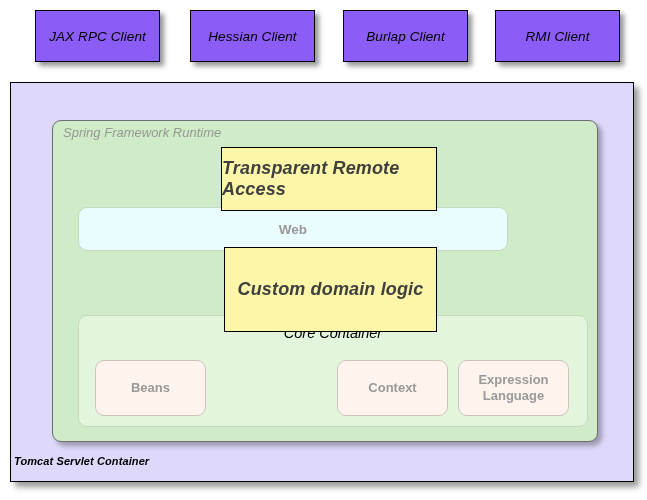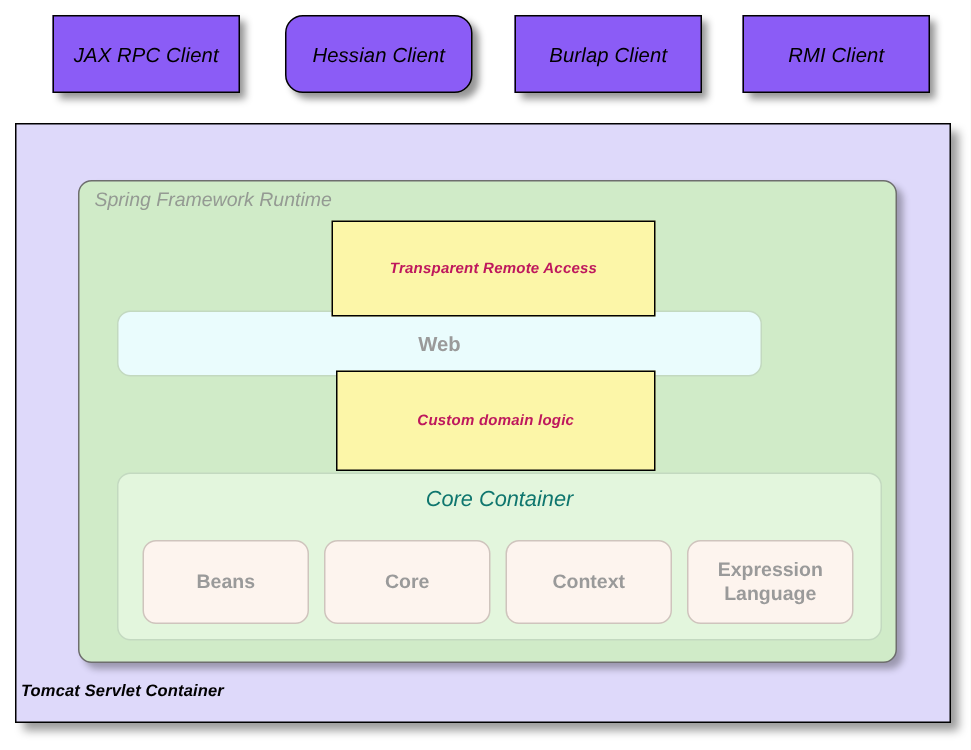--- a/index.html
+++ b/index.html
@@ -75,22 +75,22 @@
 
   
   .overlay-box {
     background: #fcf6a8;
     border: 1.5px solid #000000;
     display: flex;
     align-items: center;
     justify-content: center;
     font-weight: bold;
     font-style: italic;
-    font-size: 10px;
-    color: #be185d;
+    font-size: 18px;
+    color: #404040;
     z-index: 40;
     letter-spacing: 0.15px;
   }
 
   
   .web-band {
     background: #eafcfd;
     border: 1px solid #c3d9c0;
     border-radius: 9px;
     display: flex;
@@ -110,21 +110,21 @@
     z-index: 20;
   }
   .core-label {
     position: absolute;
     width: 100%;
     top: 9px;
     left: 0;
     text-align: center;
     font-style: italic;
     font-size: 14.5px;
-    color: #0f766e;
+    color: #000000;
   }
   .core-modules {
     position: absolute;
     left: 0; top: 0;
     width: 100%; height: 100%;
   }
   .module-box {
     position: absolute;
     box-sizing: border-box;
     background: #fdf4ee;
@@ -142,21 +142,21 @@
 </style>
 </head>
 <body>
 
 <div id="canvas">
 
   <div class="abs client-box" style="left:35px; top:10px; width:125px; height:52px;">
     <span>JAX RPC Client</span>
   </div>
 
-  <div class="abs client-box" style="left:190px; top:10px; width:125px; height:52px;border-radius:12px;">
+  <div class="abs client-box" style="left:190px; top:10px; width:125px; height:52px;">
     <span>Hessian Client</span>
   </div>
 
   <div class="abs client-box" style="left:343px; top:10px; width:125px; height:52px;">
     <span>Burlap Client</span>
   </div>
 
   <div class="abs client-box" style="left:495px; top:10px; width:125px; height:52px;">
     <span>RMI Client</span>
   </div>
@@ -172,34 +172,31 @@
   <div class="abs web-band" style="left:78px; top:207px; width:430px; height:44px;">
     <span>Web</span>
   </div>
 
   <div class="abs core-container" style="left:78px; top:315px; width:510px; height:112px;">
     <div class="core-label">Core Container</div>
 
     <div class="core-modules">
       <div class="module-box" style="left:16px; top:44px; width:111px; height:56px;">
         <span>Beans</span>
-      </div>
-      <div class="module-box" style="left:137px; top:44px; width:111px; height:56px;">
-        <span>Core</span>
       </div>
       <div class="module-box" style="left:258px; top:44px; width:111px; height:56px;">
         <span>Context</span>
       </div>
       <div class="module-box" style="left:379px; top:44px; width:111px; height:56px;">
         <span>Expression Language</span>
       </div>
     </div>
   </div>
 
   <div class="abs overlay-box" style="left:221px; top:147px; width:216px; height:64px;">
     <span>Transparent Remote Access</span>
   </div>
 
-  <div class="abs overlay-box" style="left:224px; top:247px; width:213px; height:67px;">
+  <div class="abs overlay-box" style="left:224px; top:247px; width:213px; height:85px;">
     <span>Custom domain logic</span>
   </div>
 
 </div>
 
 </body></html>

